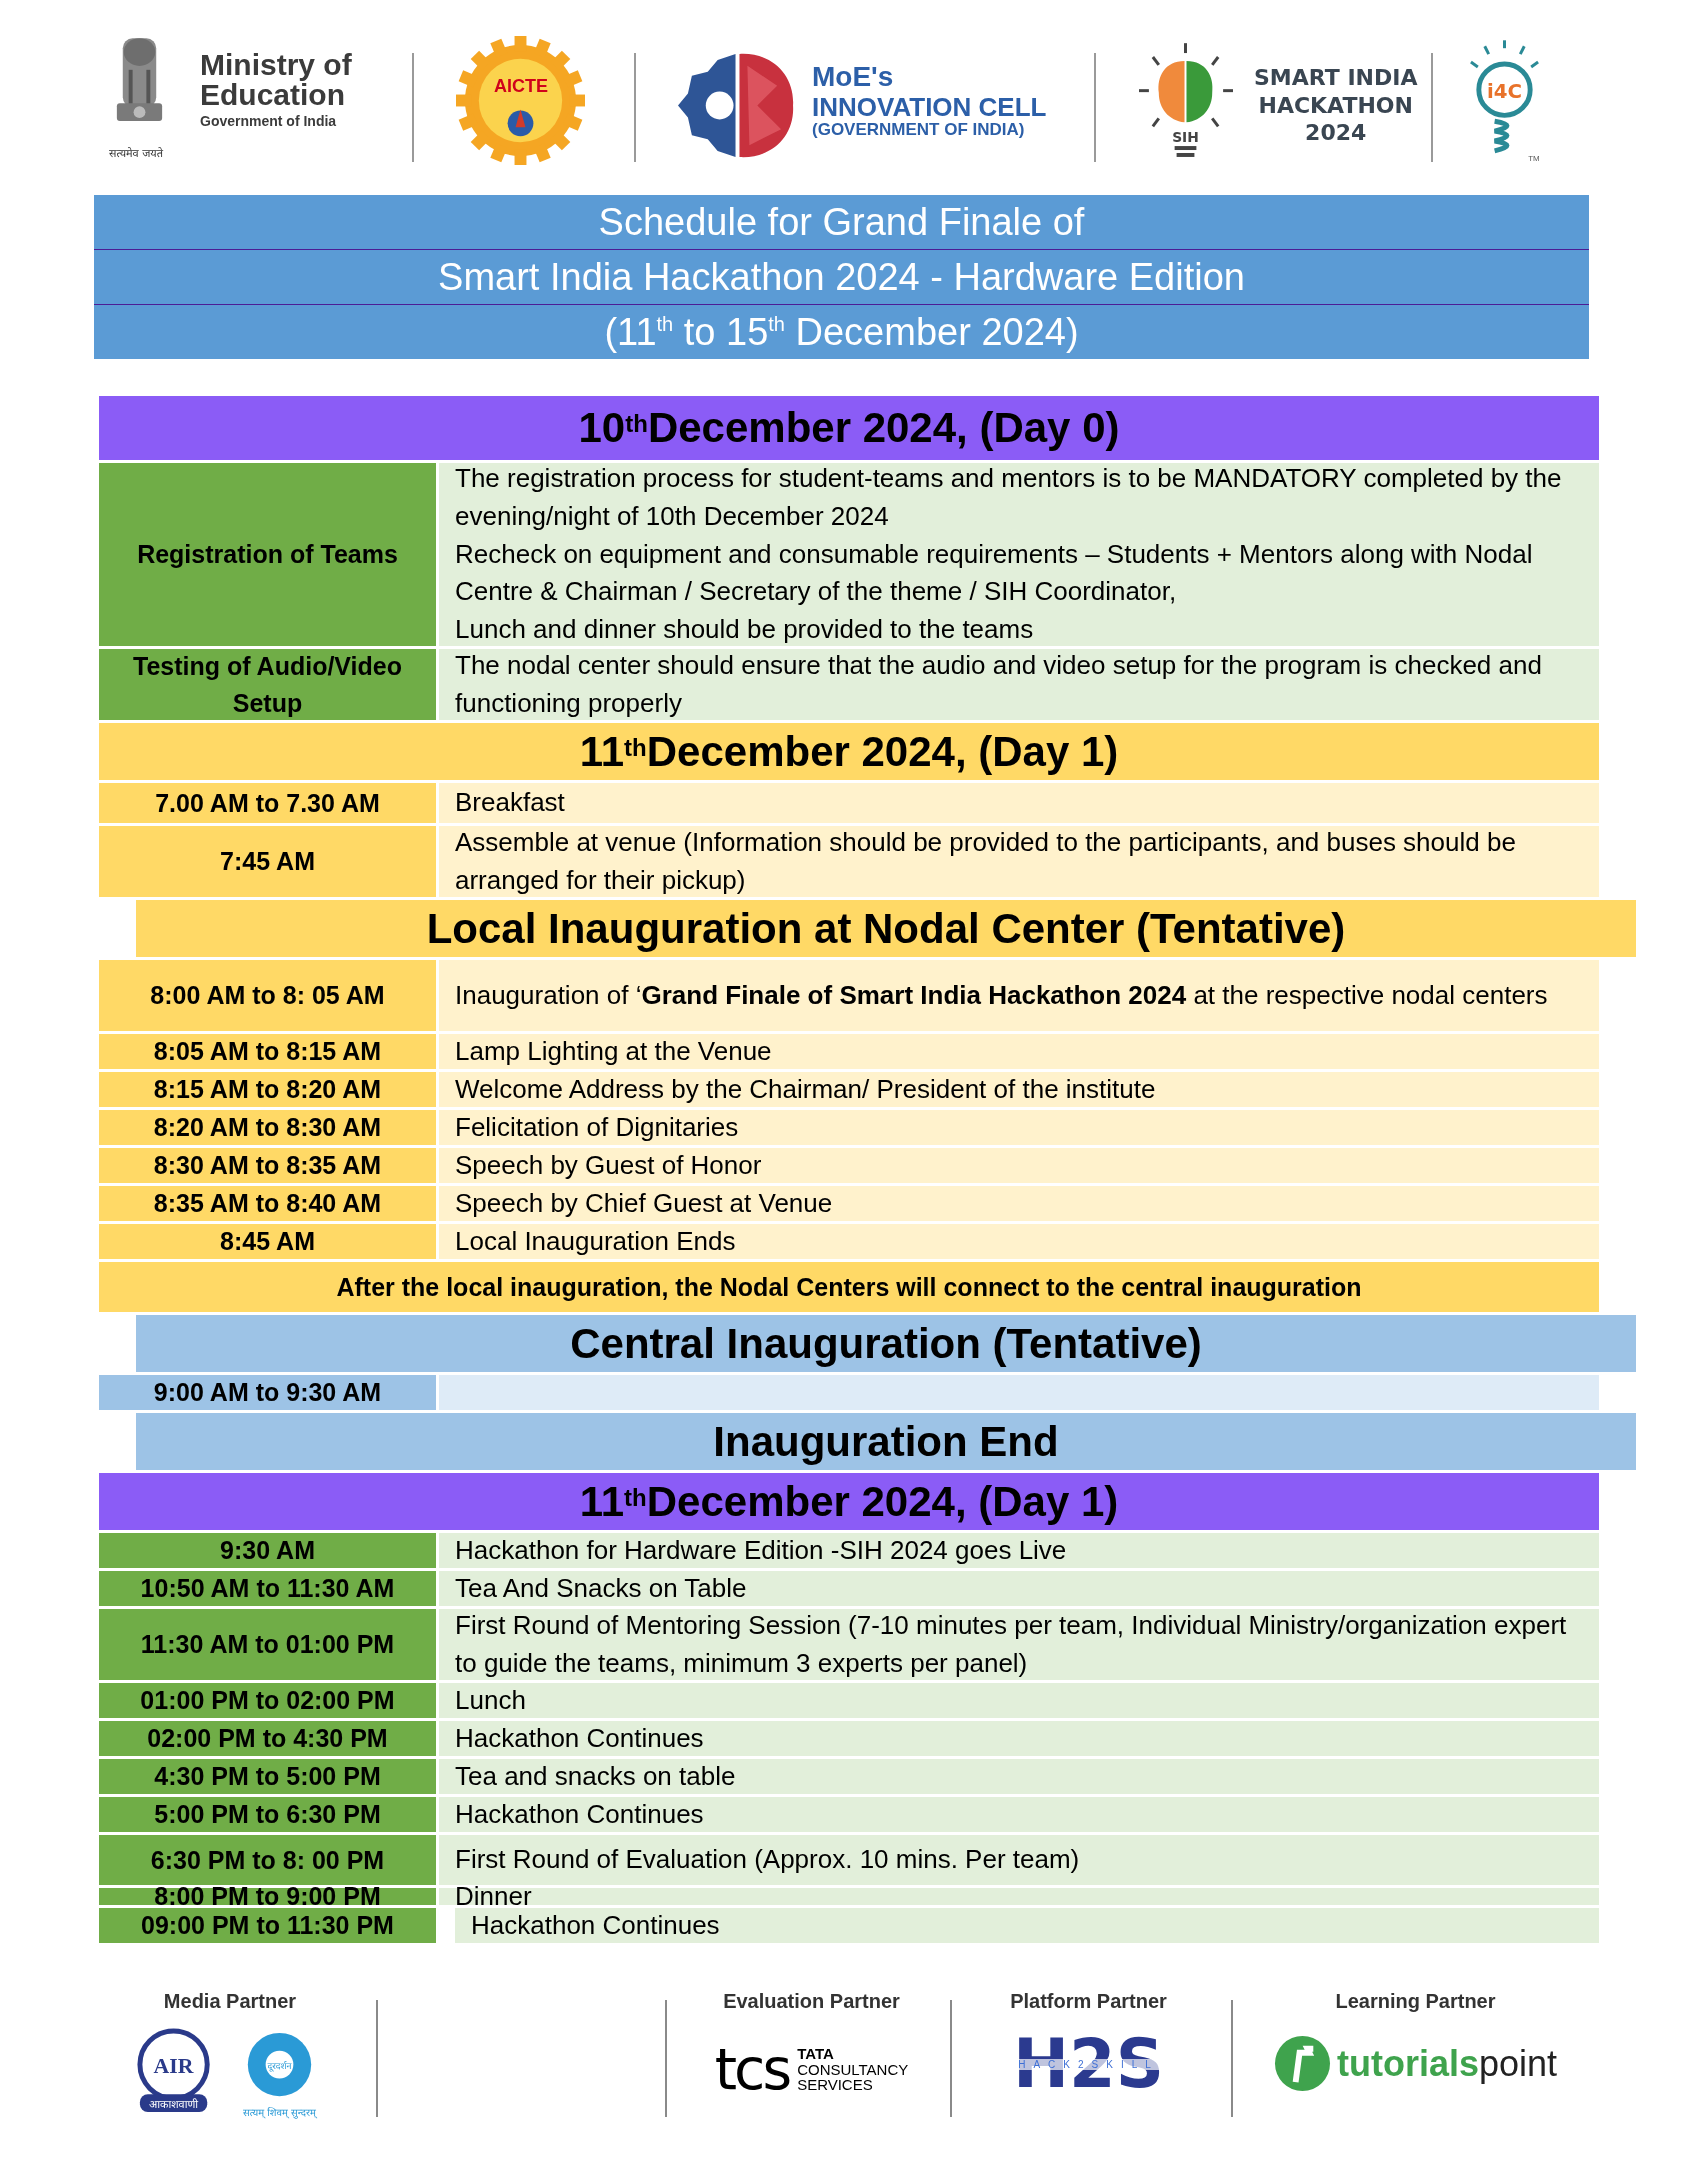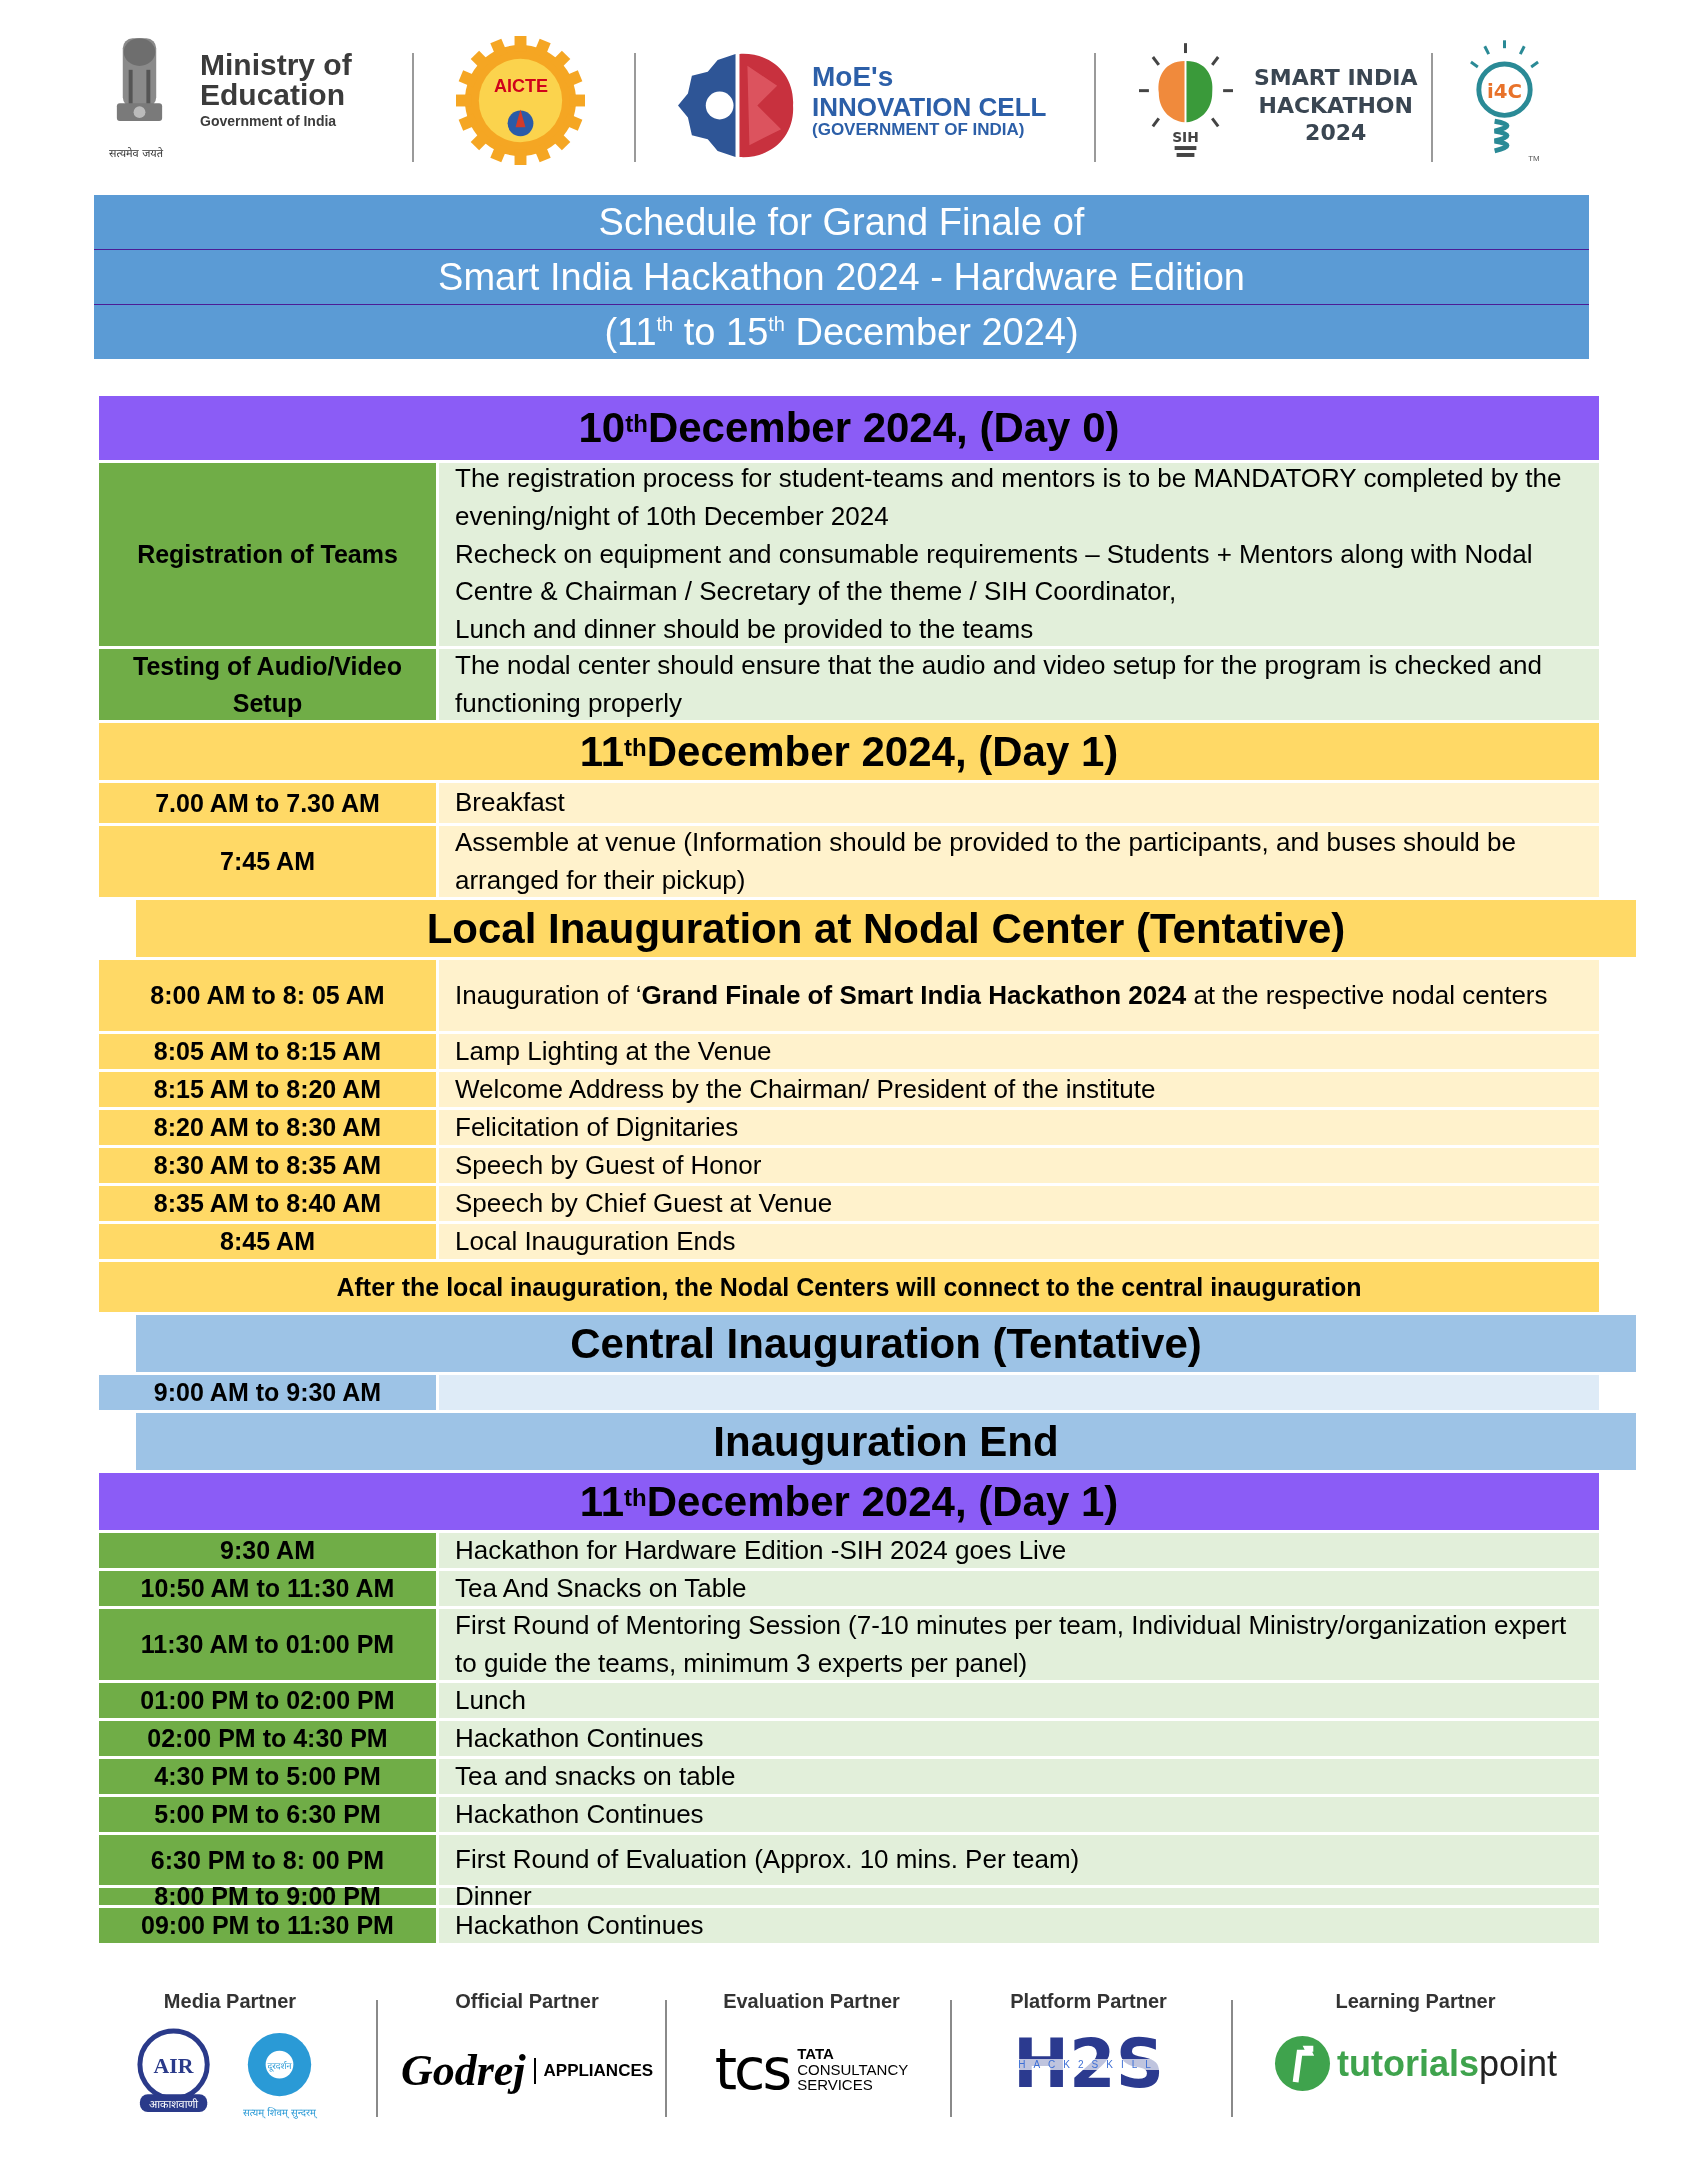--- a/index.html
+++ b/index.html
@@ -290,21 +290,21 @@
     <div class="c-desc green-d">Hackathon Continues</div>
   </div>
   <div class="row" style="height:50px;">
     <div class="c-time green-t">6:30 PM to 8: 00 PM</div>
     <div class="c-desc green-d">First Round of Evaluation (Approx. 10 mins. Per team)</div>
   </div>
   <div class="row" style="height:17px;">
     <div class="c-time green-t">8:00 PM to 9:00 PM</div>
     <div class="c-desc green-d">Dinner</div>
   </div>
-  <div class="row" style="height:35px;">
+  <div class="row" style="height:35px;gap:16px;">
     <div class="c-time green-t">09:00 PM to 11:30 PM</div>
     <div class="c-desc green-d">Hackathon Continues</div>
   </div>
 </div>
 
 <div class="partners">
 
   <div class="p-block" style="left:0;width:262px;">
     <span class="p-label">Media Partner</span>
     <svg width="228" height="99" viewBox="0 0 230 100" style="margin-top:12px;">
@@ -313,28 +313,20 @@
       <rect x="24" y="70" width="68" height="18" rx="8" fill="#2a3a8a"></rect>
       <text x="58" y="84" font-size="11" text-anchor="middle" fill="#fff" font-family="DejaVu Sans, sans-serif">आकाशवाणी</text>
       <circle cx="165" cy="40" r="32" fill="#2a9ad6"></circle>
       <circle cx="165" cy="40" r="14" fill="#ffffff"></circle>
       <text x="165" y="44" font-size="9" text-anchor="middle" fill="#2a9ad6" font-family="DejaVu Sans, sans-serif">दूरदर्शन</text>
       <text x="165" y="92" font-size="10" text-anchor="middle" fill="#2a9ad6" font-family="DejaVu Sans, sans-serif">सत्यम् शिवम् सुन्दरम्</text>
     </svg>
   </div>
   <div class="p-sep" style="left:277px;"></div>
 
-  <div class="p-block" style="left:292px;width:272px;">
-    <span class="p-label">Official Partner</span>
-    <div style="margin-top:32px;display:flex;align-items:center;justify-content:center;">
-      <span style="font-family:'Liberation Serif',serif;font-style:italic;font-weight:bold;font-size:44px;">Godrej</span>
-      <span style="display:inline-block;width:2px;height:26px;background:#000;margin:0 8px;"></span>
-      <span style="font-size:17px;font-weight:bold;">APPLIANCES</span>
-    </div>
-  </div>
   <div class="p-sep" style="left:566px;"></div>
 
   <div class="p-block" style="left:584px;width:257px;">
     <span class="p-label">Evaluation Partner</span>
     <div style="margin-top:28px;display:flex;align-items:center;justify-content:center;">
       <span style="font-size:57px;letter-spacing:-3px;line-height:1;font-family:'DejaVu Sans',sans-serif;">tcs</span>
       <span style="display:flex;flex-direction:column;text-align:left;margin-left:8px;line-height:1.05;">
         <b style="font-size:15px;">TATA</b>
         <span style="font-size:15px;">CONSULTANCY</span>
         <span style="font-size:15px;">SERVICES</span>

